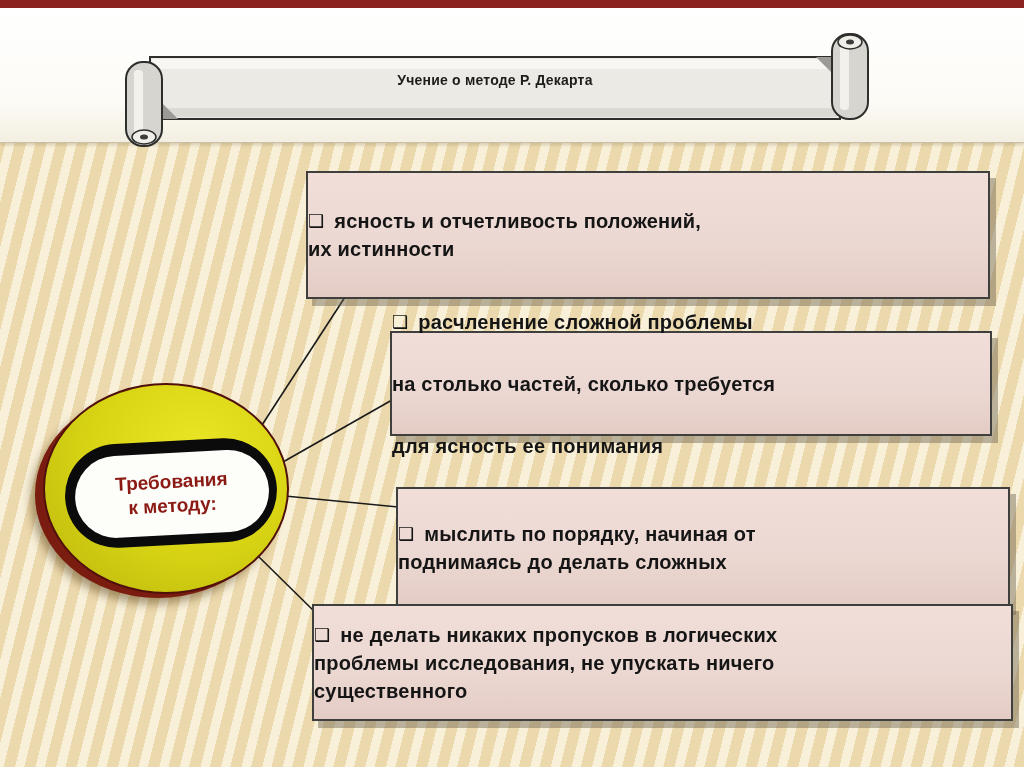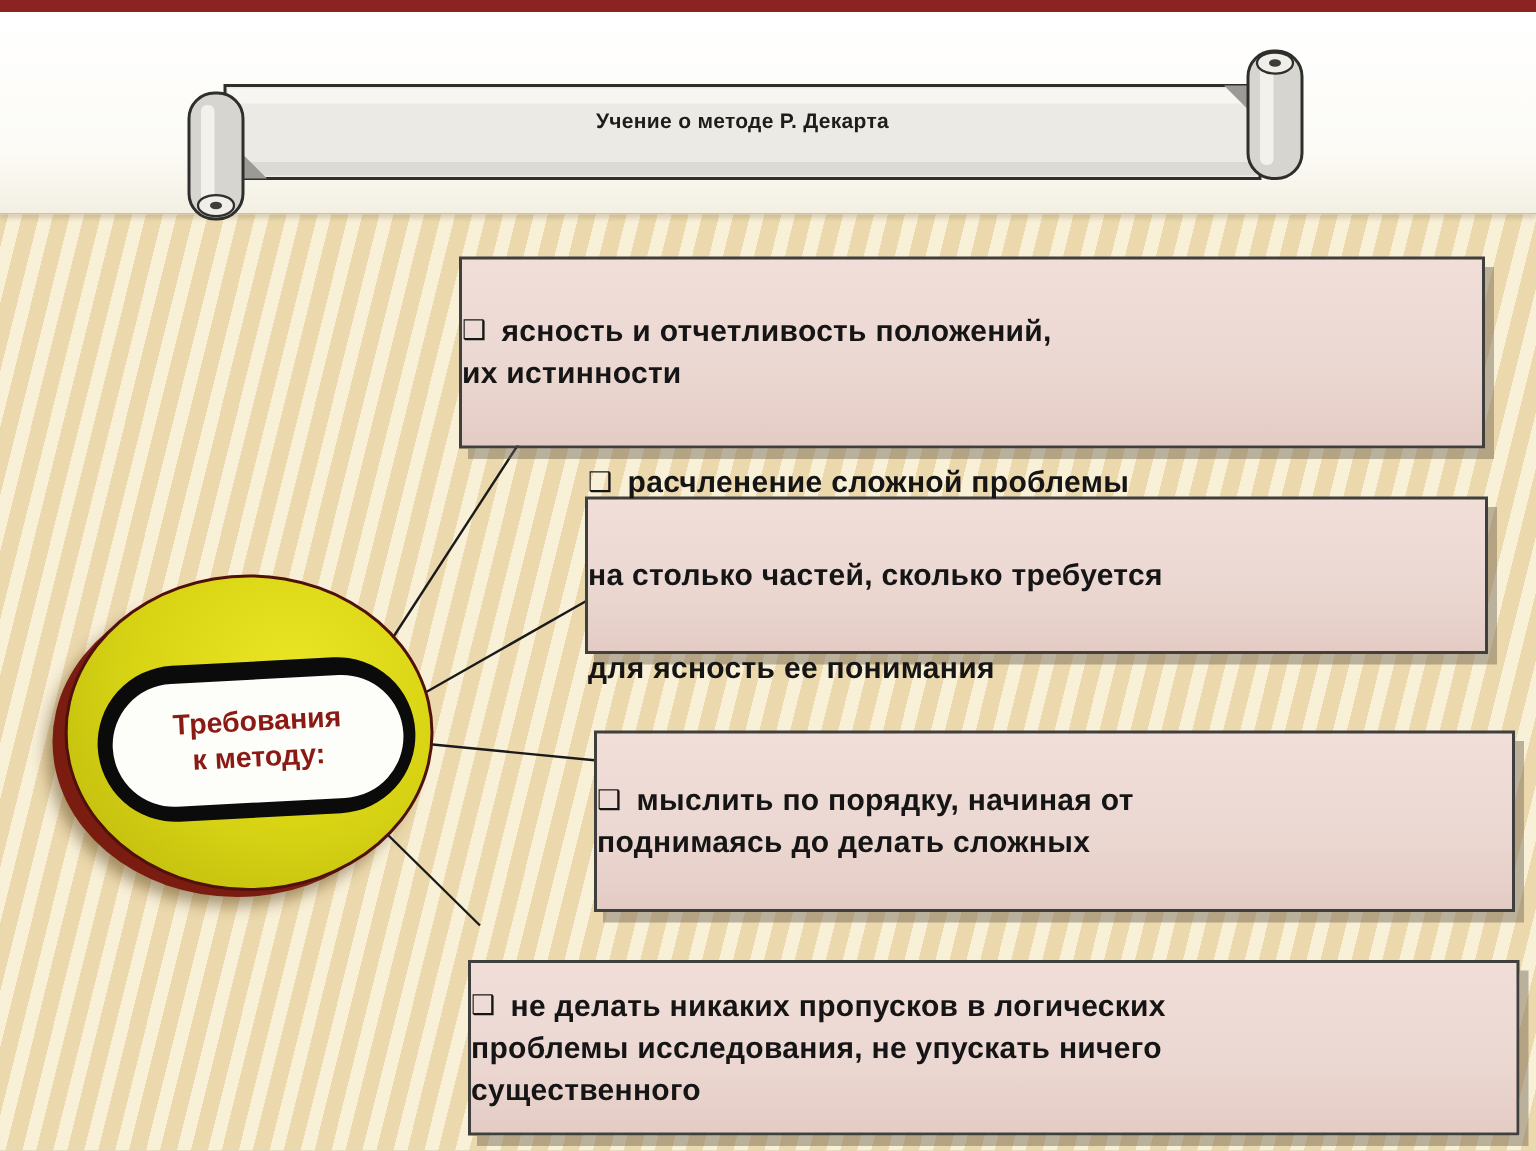--- a/index.html
+++ b/index.html
@@ -39,21 +39,21 @@
     background:linear-gradient(180deg,#f2ded9 0%,#ecd8d2 55%,#e4ccc5 100%);
     border:2px solid #3f3f3d;
     box-shadow:6px 7px 0 rgba(110,100,82,0.45);
     display:flex;flex-direction:column;justify-content:center;
     text-align:left;font-weight:bold;color:#151515;
     font-size:20px;line-height:1.4;letter-spacing:0.2px;
   }
   .box1{left:306px;top:171px;width:680px;height:124px;}
   .box2{left:390px;top:331px;width:598px;height:101px;gap:34px;}
   .box3{left:396px;top:471px;width:610px;height:117px;margin-top:16px;}
-  .box4{left:312px;top:640px;width:697px;height:113px;}
+  .box4{left:312px;top:604px;width:697px;height:113px;}
   .bullet{
     display:inline-block;margin-right:10px;font-size:18px;
     position:relative;top:-1px;font-family:"DejaVu Sans",sans-serif;
   }
   .medallion{position:absolute;left:35px;top:383px;width:250px;height:215px;}
   .med-back{
     position:absolute;left:0;top:8px;width:246px;height:207px;
     border-radius:50%;background:#7a1c10;
     box-shadow:-4px 6px 10px rgba(70,45,5,0.45);
   }

